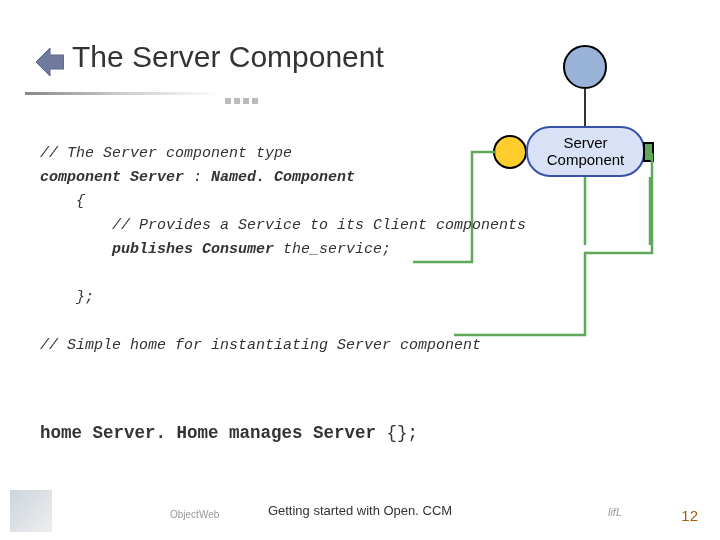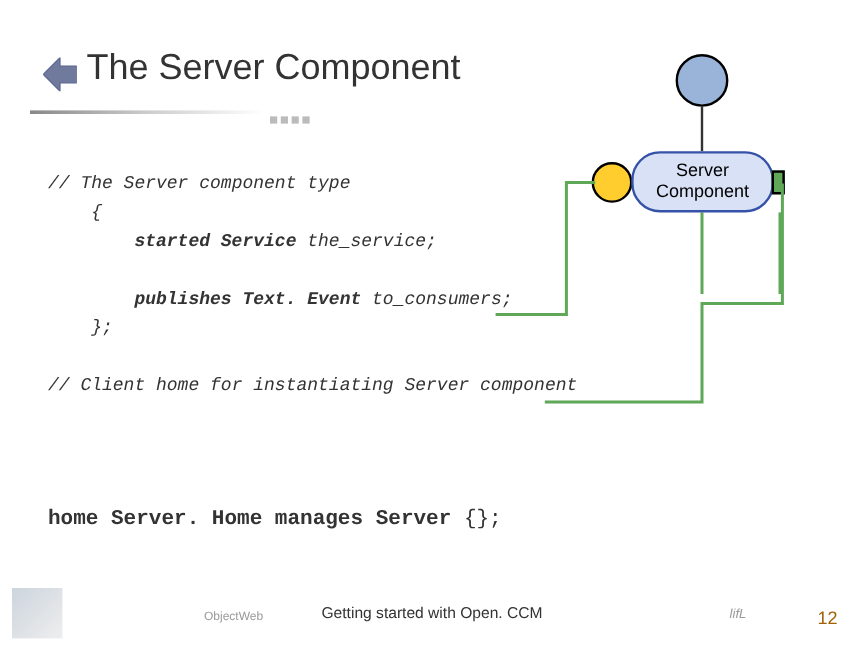--- a/index.html
+++ b/index.html
@@ -211,27 +211,28 @@
   <div class="box-right"></div>
 </div>
 
 <svg style="position:absolute;top:0;left:0;width:720px;height:540px;pointer-events:none">
   <path d="M413 262 L472 262 L472 152 L496 152" stroke="#5ea858" stroke-width="2.5" fill="none"></path>
   <path d="M454 335 L585 335 L585 253 L652 253 L652 153" stroke="#5ea858" stroke-width="2.5" fill="none"></path>
 </svg>
 
 <div class="code-area">
   <div class="line">// The Server component type</div>
+  <div class="line"><span class="kw">component </span><span class="kw">Server</span><span> : </span><span class="kw">Named. Component</span></div>
   <div class="line"><span class="indent"></span><span>{</span></div>
-  <div class="line"><span class="indent2"></span><span class="kw">started </span><span class="kw">Service</span><span> the_service;</span></div>
+  <div class="line"><span class="indent2"></span><span>// Provides a Service to its Client components</span></div>
+  <div class="line"><span class="indent2"></span><span class="kw">publishes </span><span class="kw">Consumer</span><span> the_service;</span></div>
   <div class="line">&nbsp;</div>
-  <div class="line"><span class="indent2"></span><span class="kw">publishes </span><span class="kw">Text. Event</span><span> to_consumers;</span></div>
   <div class="line"><span class="indent"></span><span>};</span></div>
   <div class="line">&nbsp;</div>
-  <div class="line">// Client home for instantiating Server component</div>
+  <div class="line">// Simple home for instantiating Server component</div>
 </div>
 <div class="home-line"><span class="kw">home </span><span class="kw">Server. Home</span><span class="kw"> manages </span><span class="kw">Server</span><span> {};</span></div>
 
 <div class="footer-logo"></div>
 <div class="footer-logo2">ObjectWeb</div>
 <div class="footer">
   <span class="footer-text">Getting started with Open. CCM</span>
 </div>
 <div class="footer-logo3">lifL</div>
 <div class="page-num">12</div>

